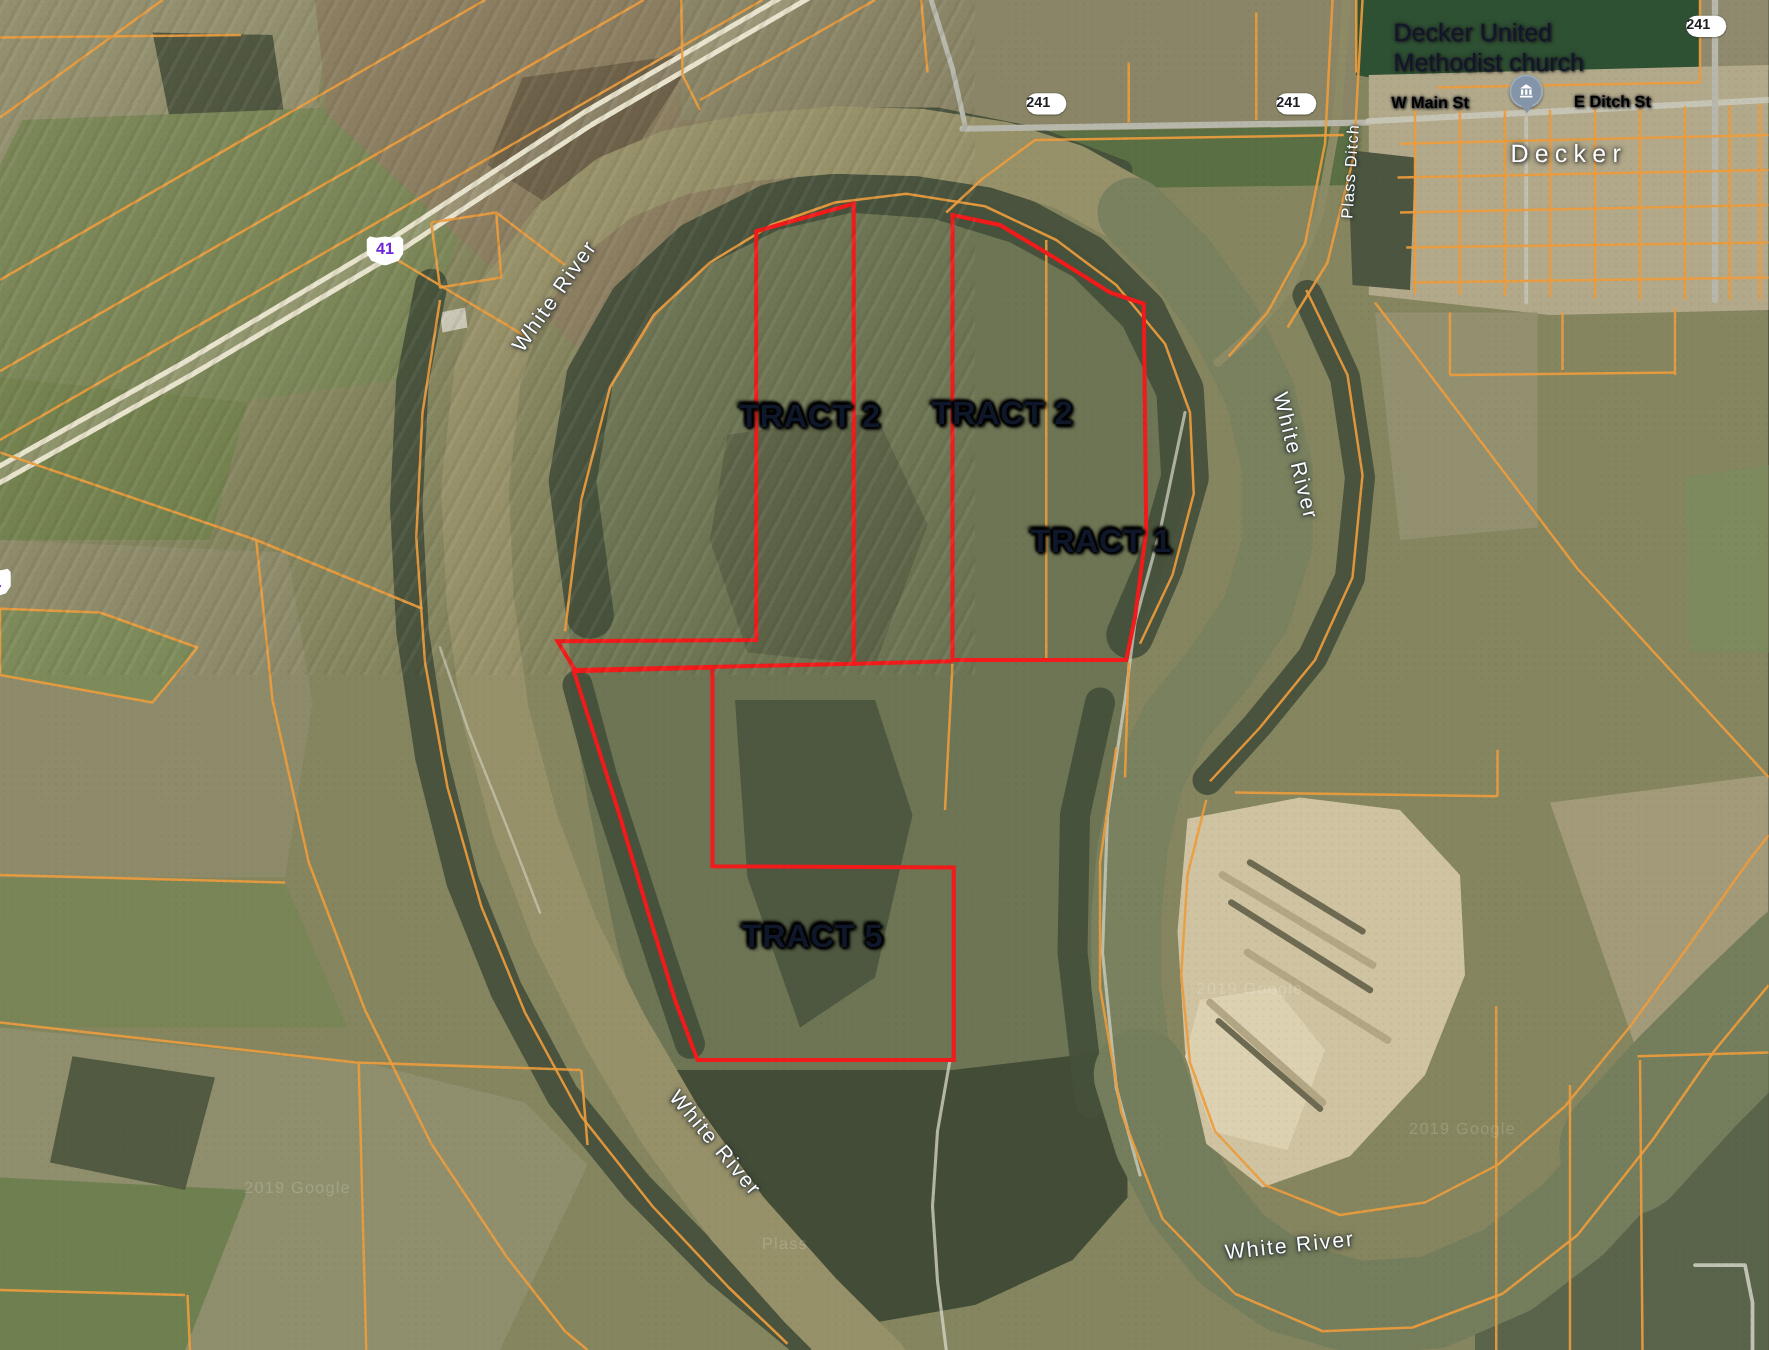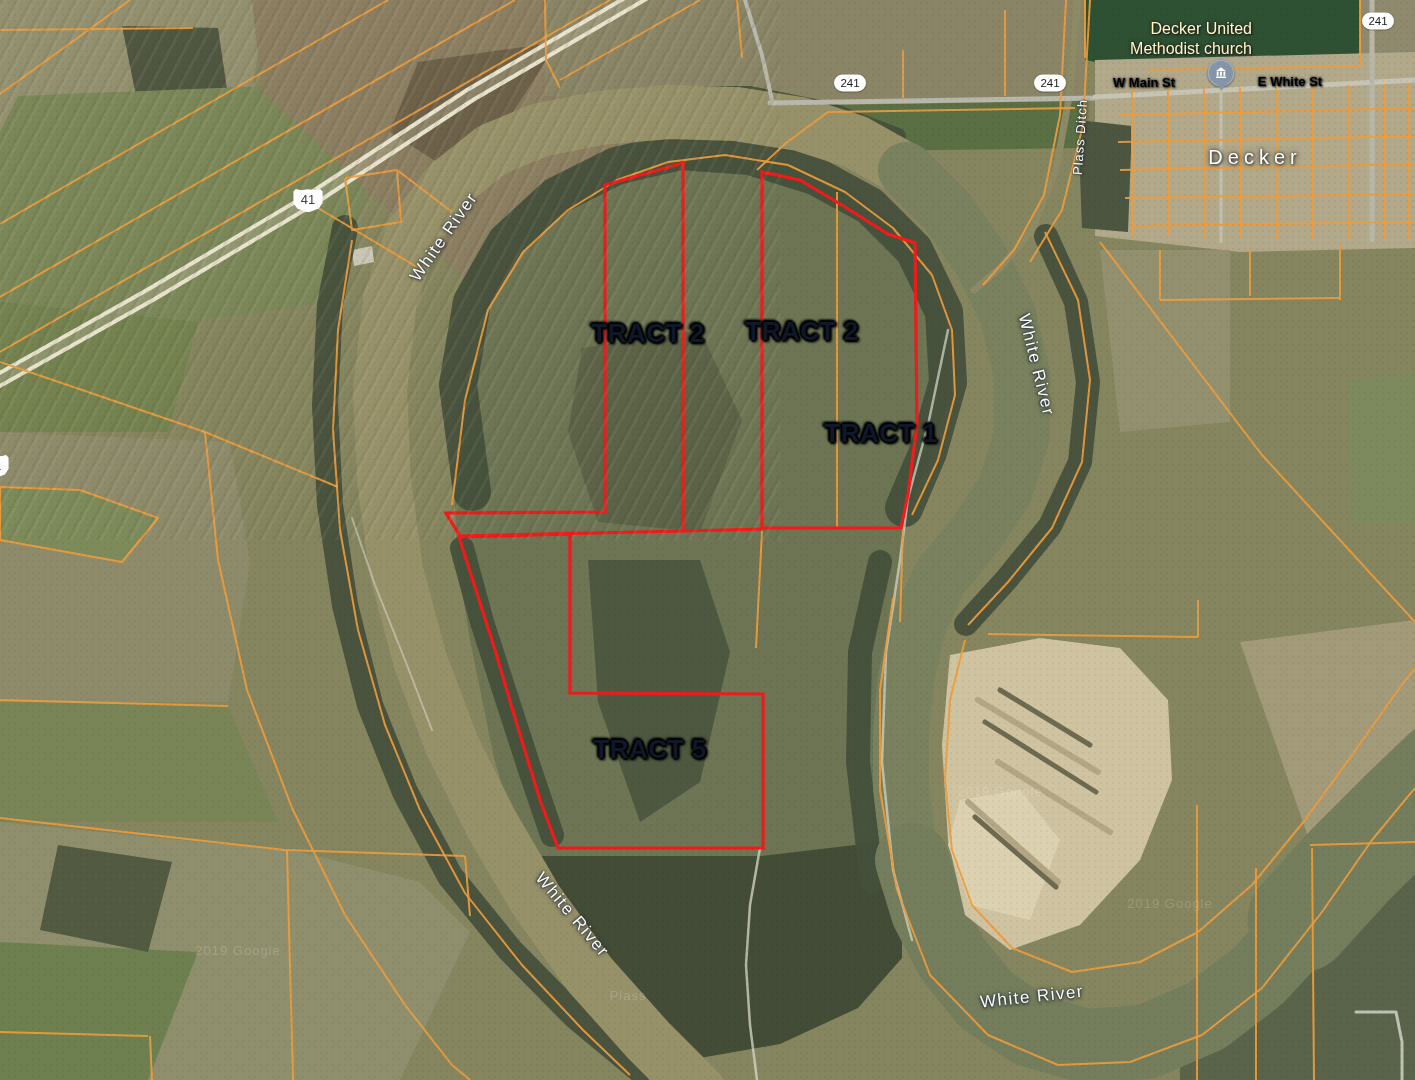--- a/index.html
+++ b/index.html
@@ -14,34 +14,34 @@
   .lbl-river{font-size:17px;color:#fbfdfe;letter-spacing:1.5px;font-weight:400;
        text-shadow:0 1px 3px rgba(25,35,45,.95),0 0 2px rgba(25,35,45,.8),0 0 5px rgba(25,35,45,.5);}
   .lbl-ditch{font-size:13px;color:#fbfdfe;letter-spacing:1px;
        text-shadow:0 1px 3px rgba(25,35,45,.95),0 0 2px rgba(25,35,45,.8);}
   .lbl-tract{font-size:26px;font-weight:800;color:#0f172a;letter-spacing:.5px;
        text-shadow:-2px 0 2px #000,2px 0 2px #000,0 -2px 2px #000,0 2px 2px #000,2px 2px 3px #000,-2px -2px 3px #000;}
   .lbl-street{font-size:13px;font-weight:600;color:#000000;
        text-shadow:0 0 2px #3a3a3a,0 0 3px #3a3a3a,1px 1px 2px #2a2a2a;}
   .lbl-town{font-size:20px;font-weight:500;color:#fff;letter-spacing:5px;
        text-shadow:0 0 3px #4a4a42,1px 1px 3px #3a3a34,0 0 6px #4a4a42;}
-  .lbl-poi{font-size:16px;font-weight:500;color:#fef9c3;line-height:1.22;text-align:right;
+  .lbl-poi{font-size:20px;font-weight:500;color:#0f172a;line-height:1.22;text-align:left;
        text-shadow:0 0 2px #262626,0 0 4px #262626,1px 1px 2px #161616;}
   .lbl-poi span{display:block;}
   .poi-pin{position:absolute;width:27px;height:27px;border-radius:50%;background:#8495A9;
        box-shadow:0 1px 2px rgba(0,0,0,.45),inset 0 0 0 1.5px rgba(255,255,255,.22);
        display:flex;align-items:center;justify-content:center;cursor:pointer;}
   .poi-pin::after{content:'';position:absolute;left:50%;bottom:-9px;transform:translateX(-50%);
        border:5px solid transparent;border-top:7px solid #8495A9;}
   .shield-oval{position:absolute;width:32px;height:17px;background:#fff;border-radius:9px;
-       color:#1c1e21;font-size:11.5px;font-weight:400;line-height:17px;text-align:center;
-       box-shadow:0 0 0 1px rgba(70,70,70,.2),0 1px 1px rgba(0,0,0,.2);margin-left:13px;}
+       color:#1c1e21;font-size:11.5px;font-weight:700;line-height:17px;text-align:left;
+       box-shadow:0 0 0 1px rgba(70,70,70,.2),0 1px 1px rgba(0,0,0,.2);}
   .shield-us{position:absolute;width:31px;height:25px;background:#fff;
        clip-path:polygon(50% 100%,15% 84%,3% 62%,3% 16%,11% 6%,27% 11%,50% 7%,73% 11%,89% 6%,97% 16%,97% 62%,85% 84%);
-       color:#404040;font-size:13px;font-weight:400;line-height:24px;text-align:center;
+       color:#6d28d9;font-size:13px;font-weight:700;line-height:24px;text-align:center;
        filter:drop-shadow(0 1px 1px rgba(0,0,0,.3));}
   .wm{font-size:13px;color:rgba(255,255,255,.17);letter-spacing:1px;}
 </style>
 </head>
 <body>
 
 <div id="map">
   <svg id="geo" viewBox="0 0 1415 1080">
       <polygon points="0,0 265,0 252,95 118,122 0,132" fill="#93906F"></polygon>
       <polygon points="122,26 218,28 228,96 138,106" fill="#505741"></polygon>
@@ -178,22 +178,22 @@
   <div class="lbl lbl-river" style="left: 572px; top: 915px; transform: translate(-50%, -50%) rotate(50deg);">White River</div>
   <div class="lbl lbl-river" style="left: 1032px; top: 997px; transform: translate(-50%, -50%) rotate(-6deg);">White River</div>
   <div class="lbl lbl-ditch" style="left: 1080px; top: 137px; transform: translate(-50%, -50%) rotate(-86deg);">Plass Ditch</div>
 
   <div class="lbl lbl-tract" style="left: 648px; top: 333px; transform: translate(-50%, -50%) rotate(0deg);">TRACT 2</div>
   <div class="lbl lbl-tract" style="left: 802px; top: 331px; transform: translate(-50%, -50%) rotate(0deg);">TRACT 2</div>
   <div class="lbl lbl-tract" style="left: 881px; top: 389px; transform: translate(-50%, -50%) rotate(0deg); margin-top: 44px;">TRACT 1</div>
   <div class="lbl lbl-tract" style="left: 650px; top: 749px; transform: translate(-50%, -50%) rotate(0deg);">TRACT 5</div>
 
   <div class="lbl lbl-street" style="left: 1144px; top: 82px; transform: translate(-50%, -50%) rotate(0deg);">W Main St</div>
-  <div class="lbl lbl-street" style="left: 1290px; top: 81px; transform: translate(-50%, -50%) rotate(0deg);">E White St</div>
-  <div class="lbl lbl-town" style="left: 1255px; top: 124px; transform: translate(-50%, -50%) rotate(0deg); margin-top: 33px;">Decker</div>
+  <div class="lbl lbl-street" style="left: 1290px; top: 81px; transform: translate(-50%, -50%) rotate(0deg);">E Ditch St</div>
+  <div class="lbl lbl-town" style="left: 1255px; top: 124px; transform: translate(-50%, -50%) rotate(0deg);">Decker</div>
 
   <div class="lbl lbl-poi" style="left: 1191px; top: 39px; transform: translate(-50%, -50%) rotate(0deg);">
     <span>Decker United</span>
     <span>Methodist church</span>
   </div>
   <div class="poi-pin lbl" style="left: 1221px; top: 73px; transform: translate(-50%, -50%) rotate(0deg);">
     <svg width="17" height="17" viewBox="0 0 24 24">
       <path fill="#ffffff" d="M12 4 L19 9 H5 Z M6 10h2.6v6H6z M10.7 10h2.6v6h-2.6z M15.4 10h2.6v6h-2.6z M5 17h14v2H5z"></path>
     </svg>
   </div>

